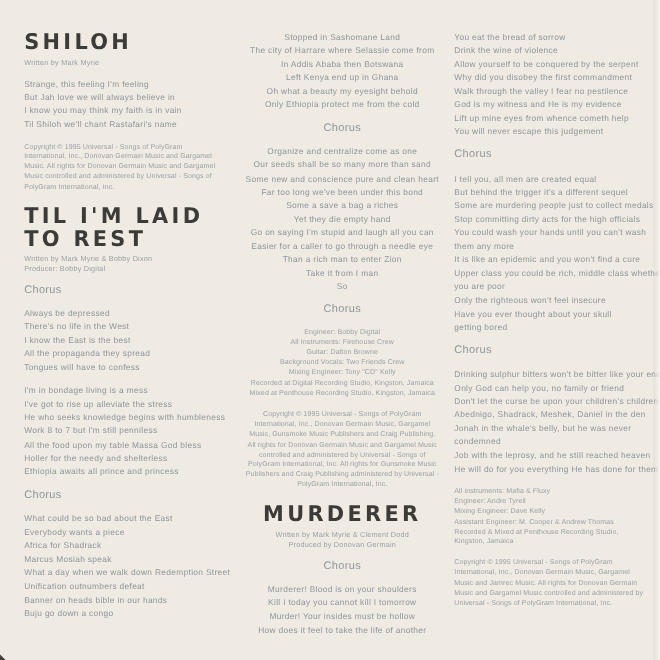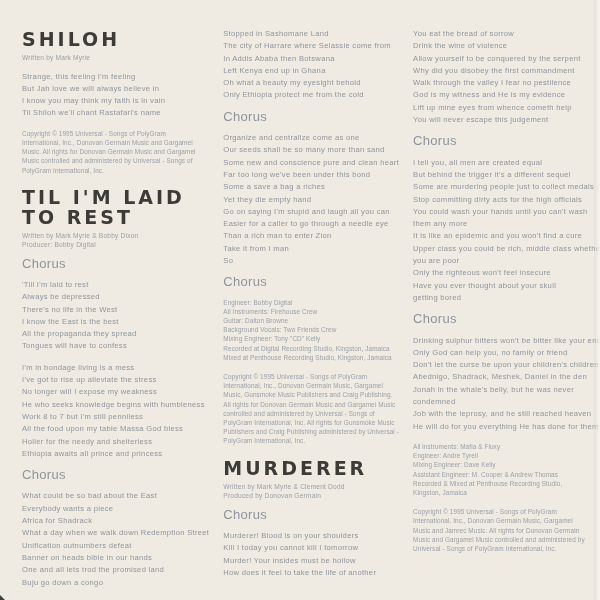--- a/index.html
+++ b/index.html
@@ -12,21 +12,21 @@
   .page {
     box-sizing: border-box;
     width: 600px; height: 600px;
     padding: 28px 6px 0 22px;
     display: flex;
     gap: 14px;
     position: relative;
   }
   .col { box-sizing: border-box; }
   .col-0 { width: 192px; }
-  .col-1 { width: 184px; }
+  .col-1 { width: 184px; text-align: center; }
   .col-2 { flex: 1; }
 
   .title {
     font-family: "DejaVu Sans", sans-serif;
     font-size: 19px;
     line-height: 20px;
     letter-spacing: 3px;
     color: var(--heading, #3c3b37);
     white-space: pre-line;
     margin: 10px 0 5px 0;
@@ -38,21 +38,21 @@
 
   .credit-line {
     font-size: 6.6px;
     line-height: 9.5px;
     color: var(--fine, #9aa0a8);
     letter-spacing: 0.2px;
   }
   .credits { margin-bottom: 8px; }
 
   .label {
-    font-size: 13px;
+    font-size: 10px;
     line-height: 12.3px;
     color: var(--ink, #8f949c);
     margin-bottom: 9px;
     letter-spacing: 0.3px;
   }
 
   .stanza { margin-bottom: 9px; }
   .lyric-line {
     font-size: 7.6px;
     line-height: 12.3px;
@@ -106,46 +106,44 @@
       </div>
       <div class="fine">Copyright © 1995 Universal - Songs of PolyGram International, Inc., Donovan Germain Music and Gargamel Music. All rights for Donovan Germain Music and Gargamel Music controlled and administered by Universal - Songs of PolyGram International, Inc.</div>
       <div class="title">TIL I'M LAID
 TO REST</div>
       <div class="credits">
         <div class="credit-line">Written by Mark Myrie &amp; Bobby Dixon</div>
         <div class="credit-line">Producer: Bobby Digital</div>
       </div>
       <div class="label">Chorus</div>
       <div class="stanza">
-        <div class="lyric-line">'Till I'm laid to rest</div>
         <div class="lyric-line">Always be depressed</div>
         <div class="lyric-line">There's no life in the West</div>
         <div class="lyric-line">I know the East is the best</div>
         <div class="lyric-line">All the propaganda they spread</div>
         <div class="lyric-line">Tongues will have to confess</div>
       </div>
       <div class="stanza">
         <div class="lyric-line">I'm in bondage living is a mess</div>
         <div class="lyric-line">I've got to rise up alleviate the stress</div>
-        <div class="lyric-line">No longer will I expose my weakness</div>
         <div class="lyric-line">He who seeks knowledge begins with humbleness</div>
         <div class="lyric-line">Work 8 to 7 but I'm still penniless</div>
         <div class="lyric-line">All the food upon my table Massa God bless</div>
         <div class="lyric-line">Holler for the needy and shelterless</div>
         <div class="lyric-line">Ethiopia awaits all prince and princess</div>
       </div>
       <div class="label">Chorus</div>
       <div class="stanza">
         <div class="lyric-line">What could be so bad about the East</div>
         <div class="lyric-line">Everybody wants a piece</div>
         <div class="lyric-line">Africa for Shadrack</div>
+        <div class="lyric-line">Marcus Mosiah speak</div>
         <div class="lyric-line">What a day when we walk down Redemption Street</div>
         <div class="lyric-line">Unification outnumbers defeat</div>
         <div class="lyric-line">Banner on heads bible in our hands</div>
-        <div class="lyric-line">One and all lets trod the promised land</div>
         <div class="lyric-line">Buju go down a congo</div>
       </div>
     </div>
   <div class="col col-1">
       <div class="stanza">
         <div class="lyric-line">Stopped in Sashomane Land</div>
         <div class="lyric-line">The city of Harrare where Selassie come from</div>
         <div class="lyric-line">In Addis Ababa then Botswana</div>
         <div class="lyric-line">Left Kenya end up in Ghana</div>
         <div class="lyric-line">Oh what a beauty my eyesight behold</div>

